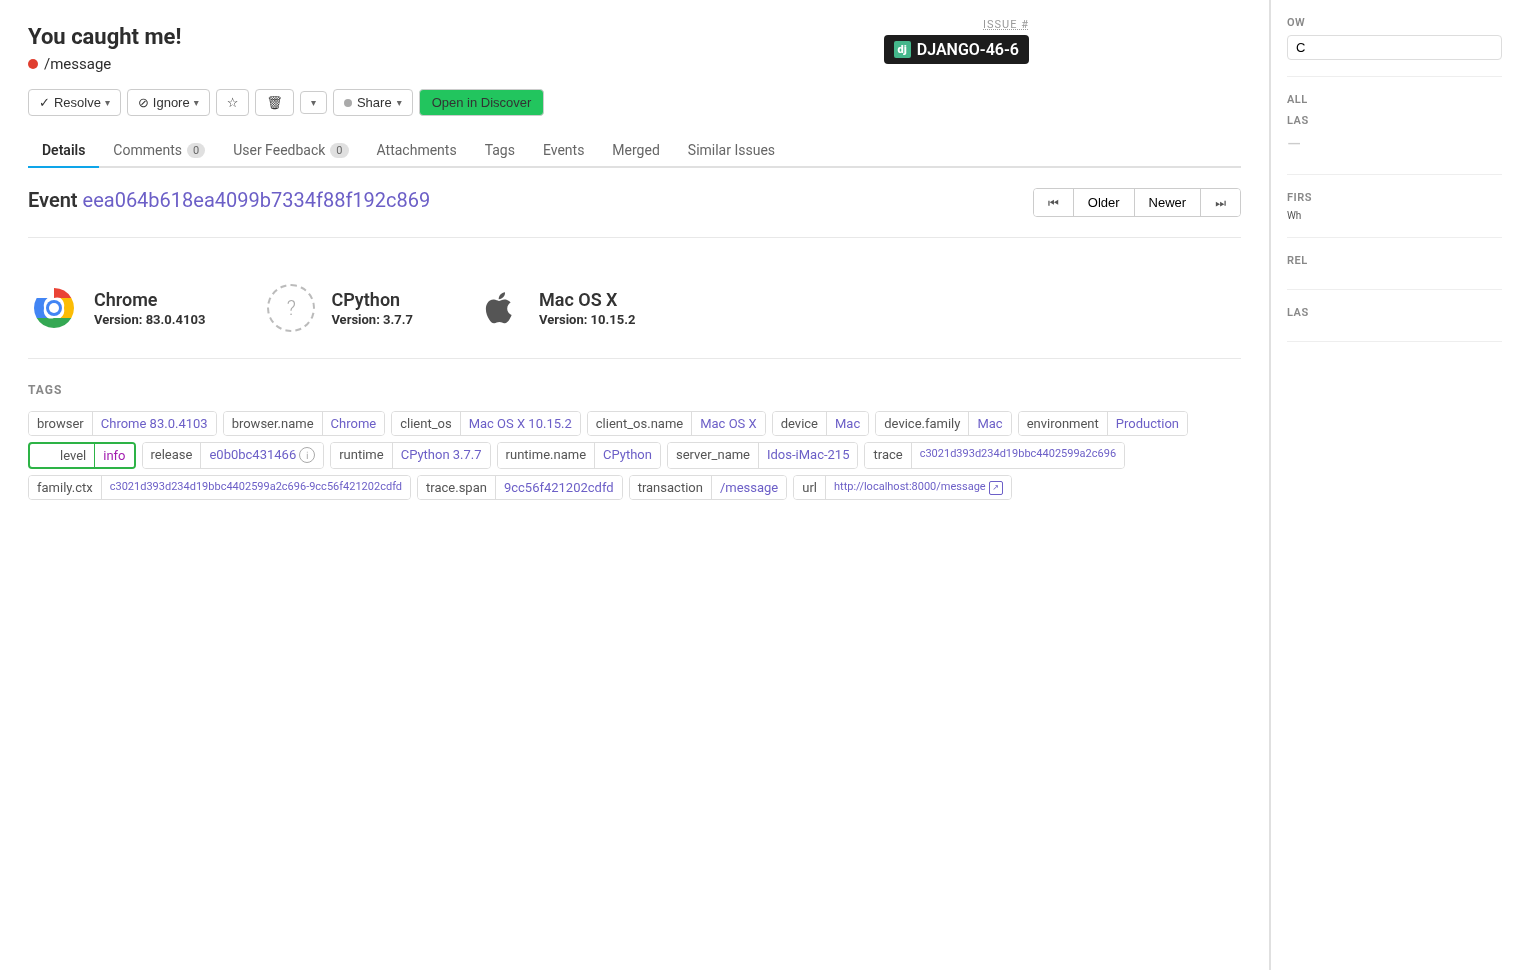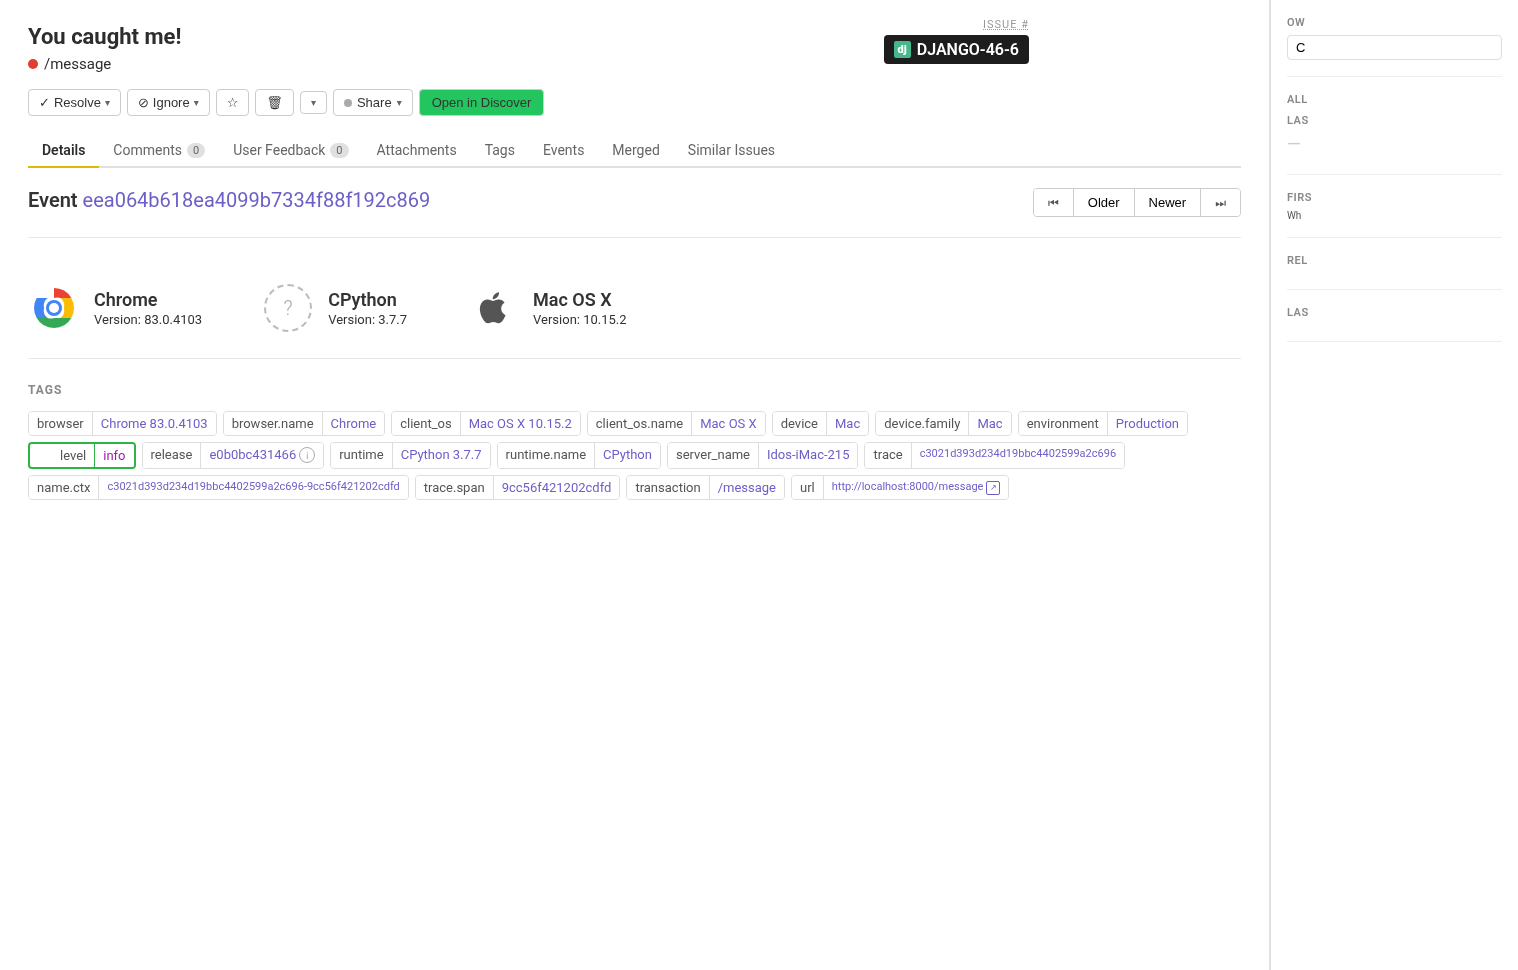--- a/index.html
+++ b/index.html
@@ -143,21 +143,21 @@
       cursor: pointer;
       border-bottom: 2px solid transparent;
       margin-bottom: -2px;
       display: flex;
       align-items: center;
       gap: 5px;
     }
     .tab.active {
       color: #2d2d2d;
       font-weight: 600;
-      border-bottom: 2px solid #eab308;
+      border-bottom: 2px solid #0ea5e9;
     }
     .tab-badge {
       background: #e0e0e0;
       border-radius: 8px;
       padding: 1px 6px;
       font-size: 11px;
       color: #666;
     }
 
     
@@ -227,21 +227,21 @@
     .platform-name {
       font-size: 18px;
       font-weight: 600;
       color: #333;
     }
     .platform-version {
       font-size: 13px;
       color: #666;
       margin-top: 2px;
     }
-    .platform-version span { font-weight: 400; color: #333; }
+    .platform-version span { font-weight: 700; color: #333; }
 
     
     .chrome-icon {
       width: 48px;
       height: 48px;
     }
     
     .cpython-icon {
       width: 48px;
       height: 48px;
@@ -572,21 +572,21 @@
           </div>
           <div class="tag-pair">
             <span class="tag-key">server_name</span>
             <span class="tag-value">Idos-iMac-215</span>
           </div>
           <div class="tag-pair">
             <span class="tag-key">trace</span>
             <span class="tag-value tag-value-long">c3021d393d234d19bbc4402599a2c696</span>
           </div>
           <div class="tag-pair">
-            <span class="tag-key">name.ctx</span>
+            <span class="tag-key">family.ctx</span>
             <span class="tag-value tag-value-long">c3021d393d234d19bbc4402599a2c696-9cc56f421202cdfd</span>
           </div>
           <div class="tag-pair">
             <span class="tag-key">trace.span</span>
             <span class="tag-value">9cc56f421202cdfd</span>
           </div>
           <div class="tag-pair">
             <span class="tag-key">transaction</span>
             <span class="tag-value">/message</span>
           </div>

